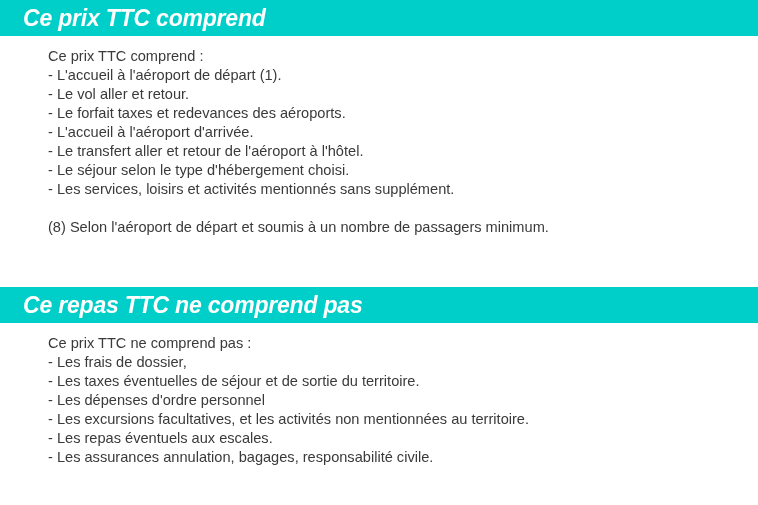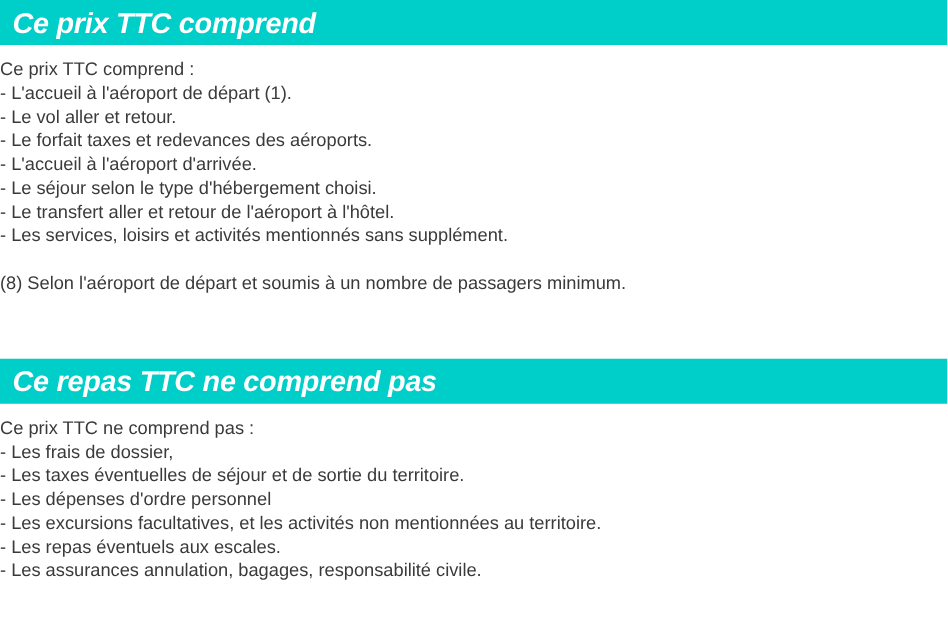--- a/index.html
+++ b/index.html
@@ -17,57 +17,58 @@
     }
     .band {
       position: absolute;
       left: 0;
       width: 758px;
       height: 36px;
       background: #00cec9;
     }
     .band h2 {
       margin: 0;
-      padding-left: 10px;
+      padding-left: 23px;
       font-family: "Liberation Sans", "DejaVu Sans", sans-serif;
       font-style: italic;
       font-weight: bold;
       font-size: 23px;
       line-height: 36px;
       color: #ffffff;
       letter-spacing: -0.2px;
     }
     .section-body {
       position: absolute;
       left: 0;
       width: 758px;
       font-size: 14.6px;
       line-height: 19px;
       color: #3a3a3a;
     }
     .line {
       white-space: nowrap;
       height: 19px;
+      margin-left: 48px;
     }
     .gap { height: 19px; }
   </style>
 </head>
 <body>
 
 <div class="band" style="top:0;">
   <h2>Ce prix TTC comprend</h2>
 </div>
 <div class="section-body" style="top:47px;">
   <div class="line">Ce prix TTC comprend :</div>
   <div class="line">- L'accueil à l'aéroport de départ (1).</div>
   <div class="line">- Le vol aller et retour.</div>
   <div class="line">- Le forfait taxes et redevances des aéroports.</div>
   <div class="line">- L'accueil à l'aéroport d'arrivée.</div>
+  <div class="line">- Le transfert aller et retour de l'aéroport à l'hôtel.</div>
   <div class="line">- Le séjour selon le type d'hébergement choisi.</div>
-  <div class="line">- Le transfert aller et retour de l'aéroport à l'hôtel.</div>
   <div class="line">- Les services, loisirs et activités mentionnés sans supplément.</div>
   <div class="gap"></div>
   <div class="line">(8) Selon l'aéroport de départ et soumis à un nombre de passagers minimum.</div>
 </div>
 
 <div class="band" style="top:287px;">
   <h2>Ce repas TTC ne comprend pas</h2>
 </div>
 <div class="section-body" style="top:334px;">
   <div class="line">Ce prix TTC ne comprend pas :</div>

